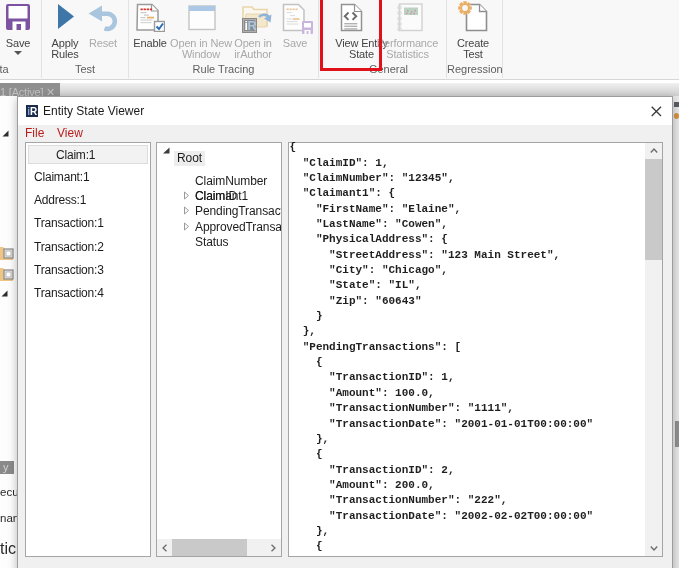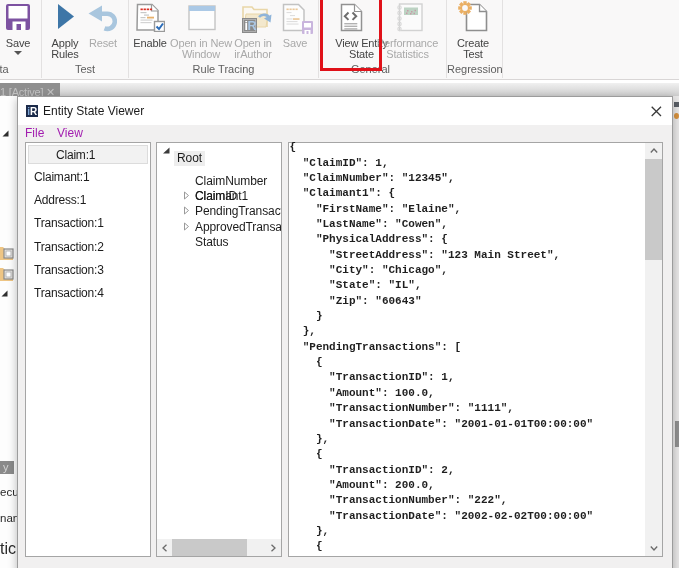--- a/index.html
+++ b/index.html
@@ -25,21 +25,21 @@
   
   #rightstrip { position:absolute; left:673px; top:96px; width:6px; height:472px; background:#e9e8e8; }
   
   #dlg { position:absolute; left:17px; top:96px; width:656px; height:480px;
      background:#f1f0f0; border:1px solid #9c9c9c; box-shadow:0 3px 9px rgba(0,0,0,.28); }
   #titlebar { position:absolute; left:0; top:0; width:654px; height:28px; background:#fff; }
   #dtitle { position:absolute; left:25px; top:7px; font-size:12px; color:#1b1b1b; }
   #closex { position:absolute; left:628px; top:5px; width:20px; height:18px;
      font-size:13px; color:#333; text-align:center; line-height:18px; }
   #menubar { position:absolute; left:0; top:28px; width:654px; height:15px; background:#f1f0f0;
-     font-size:12px; color:#a21caf; }
+     font-size:12px; color:#b91c1c; }
   .panel { position:absolute; background:#fff; border:1px solid #a5a5a5; }
   #listpanel { left:7px; top:45px; width:126px; height:415px; }
   .litem { position:absolute; left:2px; width:120px; height:19px; font-size:12px; letter-spacing:-0.2px;
      color:#1c1c1c; line-height:19px; padding-left:6px; }
   .litem.sel { background:#f2f2f2; border:1px solid #dcdcdc;padding-left:27px; }
   #treepanel { left:138px; top:45px; width:126px; height:415px; overflow:hidden; }
   .titem { position:absolute; font-size:12px; letter-spacing:-0.1px; color:#1c1c1c; white-space:nowrap;
      height:15.3px; line-height:15.3px; }
   #jsonpanel { left:270px; top:45px; width:375px; height:415px; }
   #jsontext { position:absolute; left:0.5px; top:-2.7px; font-family:"Liberation Mono", monospace;
@@ -52,21 +52,21 @@
 <body>
 <div id="ribbon">
   <div class="sep" style="left:41px"></div>
   <div class="sep" style="left:128px"></div>
   <div class="sep" style="left:318px"></div>
   <div class="sep" style="left:446px"></div>
   <div class="sep" style="left:502px"></div>
   <div class="glabel" style="left:-3px; width:14px">ta</div>
   <div class="glabel" style="left:42px; width:86px">Test</div>
   <div class="glabel" style="left:129px; width:189px">Rule Tracing</div>
-  <div class="glabel" style="left:307px; width:127px">General</div>
+  <div class="glabel" style="left:325px; width:127px">General</div>
   <div class="glabel" style="left:447px; width:55px">Regression</div>
 
   <div class="btxt" style="left:2px; top:38px; width:32px;">Save</div>
   <svg class="abs" style="left:13px; top:50px;" width="10" height="6">
       <path d="M1 1 L9 1 L5 5 Z" fill="#555"></path>
     </svg>
   <div class="btxt" style="left:47px; top:38px; width:36px;">Apply<br>Rules</div>
   <div class="btxt dis" style="left:85px; top:38px; width:36px;">Reset</div>
   <div class="btxt" style="left:130px; top:38px; width:40px;">Enable</div>
   <div class="btxt dis" style="left:163px; top:38px; width:76px;">Open in New<br>Window</div>

